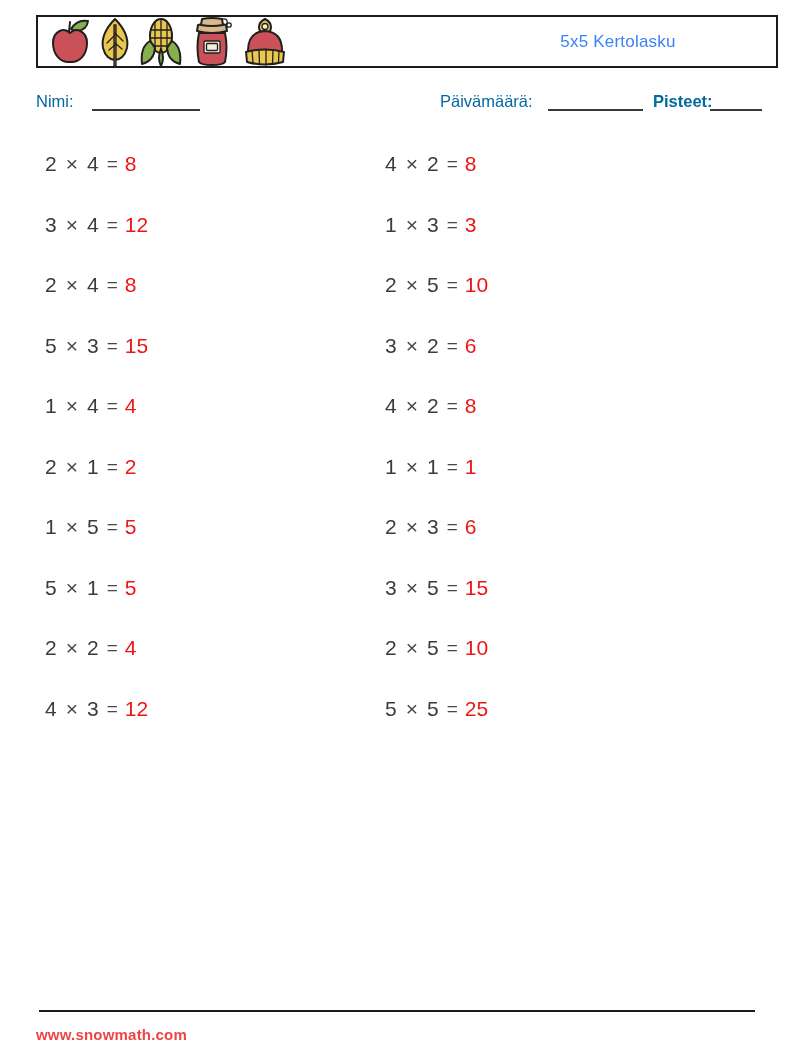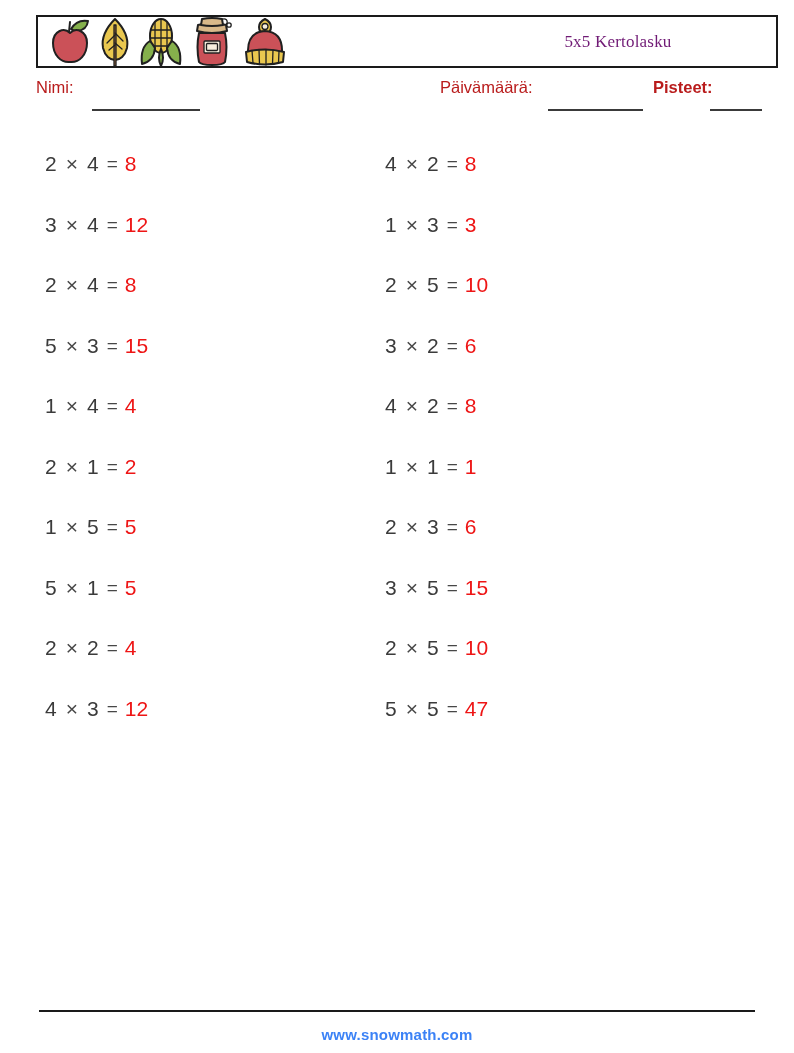--- a/index.html
+++ b/index.html
@@ -6,40 +6,40 @@
   body{font-family:"Liberation Sans","DejaVu Sans",sans-serif;}
   .page{position:relative;width:794px;height:1053px;background:#fff;overflow:hidden;}
 
   
   .header-box{position:absolute;left:36px;top:15px;width:742px;height:53px;
     border:2px solid #1a1a1a;box-sizing:border-box;display:flex;align-items:center;}
   .icon-row{display:flex;align-items:center;gap:6px;padding-left:10px;}
   .icon-row svg{display:block;}
   .worksheet-title{position:absolute;left:450px;top:0;width:260px;height:100%;
     display:flex;align-items:center;justify-content:center;
-    font-size:17px;color:#701a75;letter-spacing:.2px;font-family:Liberation Serif, serif;}
-
-  
-  .field-label{position:absolute;font-size:16.5px;color:#b91c1c;top:78px;}
+    font-size:17px;color:#3b82f6;letter-spacing:.2px;}
+
+  
+  .field-label{position:absolute;font-size:16.5px;color:#0369a1;top:92px;}
   .field-line{position:absolute;top:109px;border-bottom:2px solid #3a3a3a;height:0;}
 
   
   .problems-col{position:absolute;top:134px;}
   .problems-col.left{left:45px;}
   .problems-col.right{left:385px;}
   .problem-row{height:60.5px;display:flex;align-items:center;
     font-size:21px;color:#3b3b3b;}
   .problem-row .times{margin:0 9px;color:#474747;}
   .problem-row .eq{margin-left:8px;margin-right:7px;font-size:19px;color:#474747;}
   .problem-row .answer{color:var(--answer-red);}
 
   
   .footer-line{position:absolute;left:39px;top:1010px;width:716px;border-top:2px solid #1a1a1a;}
-  .footer-text{position:absolute;left:36px;top:1026px;width:722px;text-align:center;
-    font-size:15px;font-weight:700;color:#3b82f6;letter-spacing:.2px;}
+  .footer-text{position:absolute;left:36px;top:1026px;width:722px;text-align:left;
+    font-size:15px;font-weight:700;color:#ef4444;letter-spacing:.2px;}
 
   
   .f-red{fill:var(--icon-red);}
   .f-yellow{fill:var(--icon-yellow);}
   .f-green{fill:var(--icon-green);}
   .f-brown{fill:var(--icon-brown);}
   .f-cream{fill:var(--icon-cream);}
   .ol{stroke:#202020;stroke-width:2;stroke-linejoin:round;stroke-linecap:round;}
   .ol-thin{stroke:#202020;stroke-width:1.3;stroke-linejoin:round;stroke-linecap:round;}
 </style>
@@ -235,20 +235,20 @@
         <span class="times">×</span>
         <span class="factor">5</span>
         <span class="eq">=</span>
         <span class="answer">10</span>
       </div>
       <div class="problem-row">
         <span class="factor">5</span>
         <span class="times">×</span>
         <span class="factor">5</span>
         <span class="eq">=</span>
-        <span class="answer">47</span>
+        <span class="answer">25</span>
       </div>
     </div>
 
   <div class="footer-line"></div>
   <div class="footer-text">www.snowmath.com</div>
 
 </div>
 
 </body></html>

